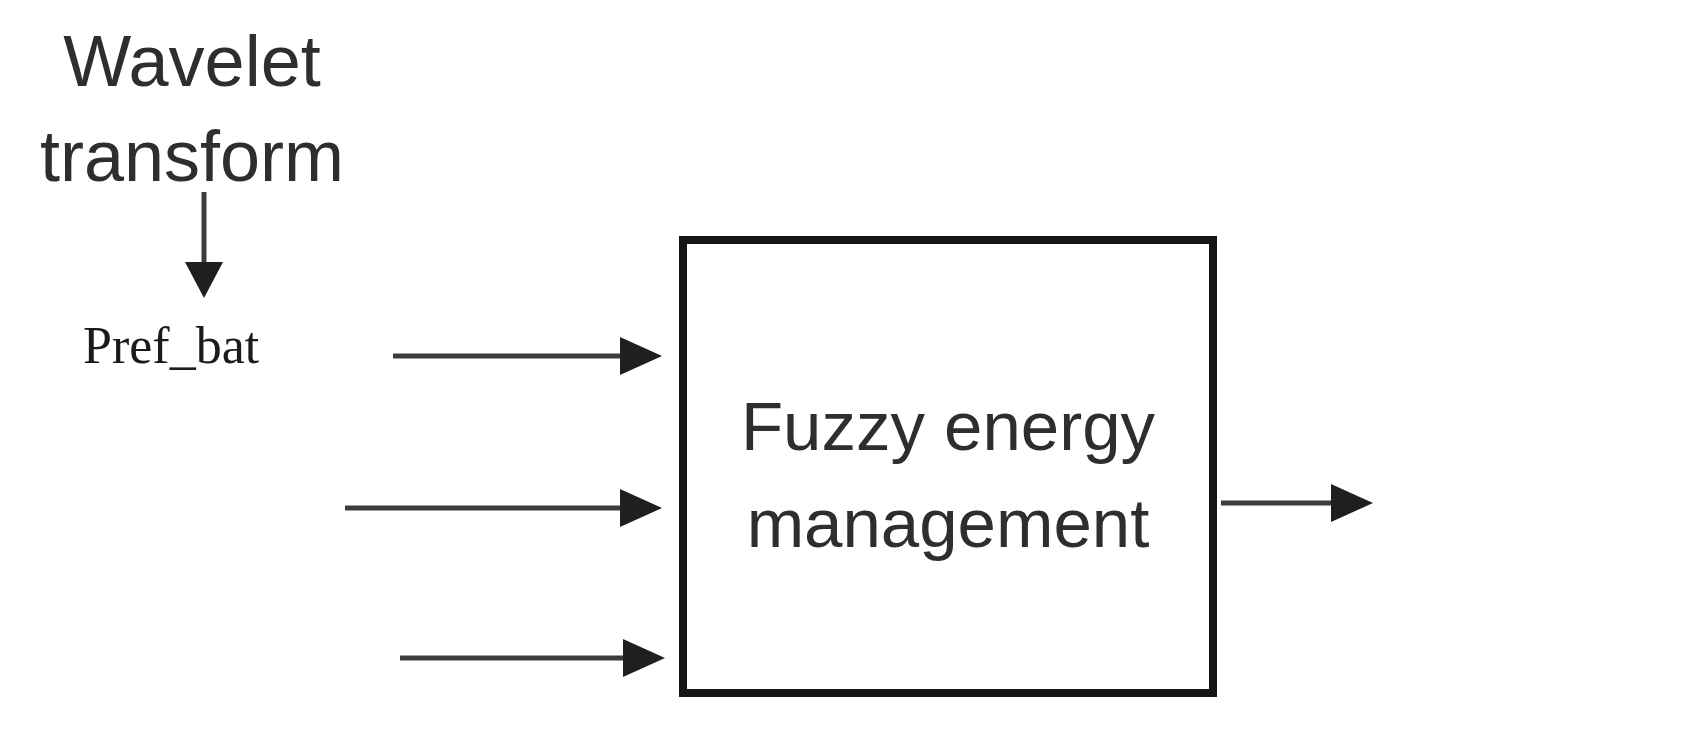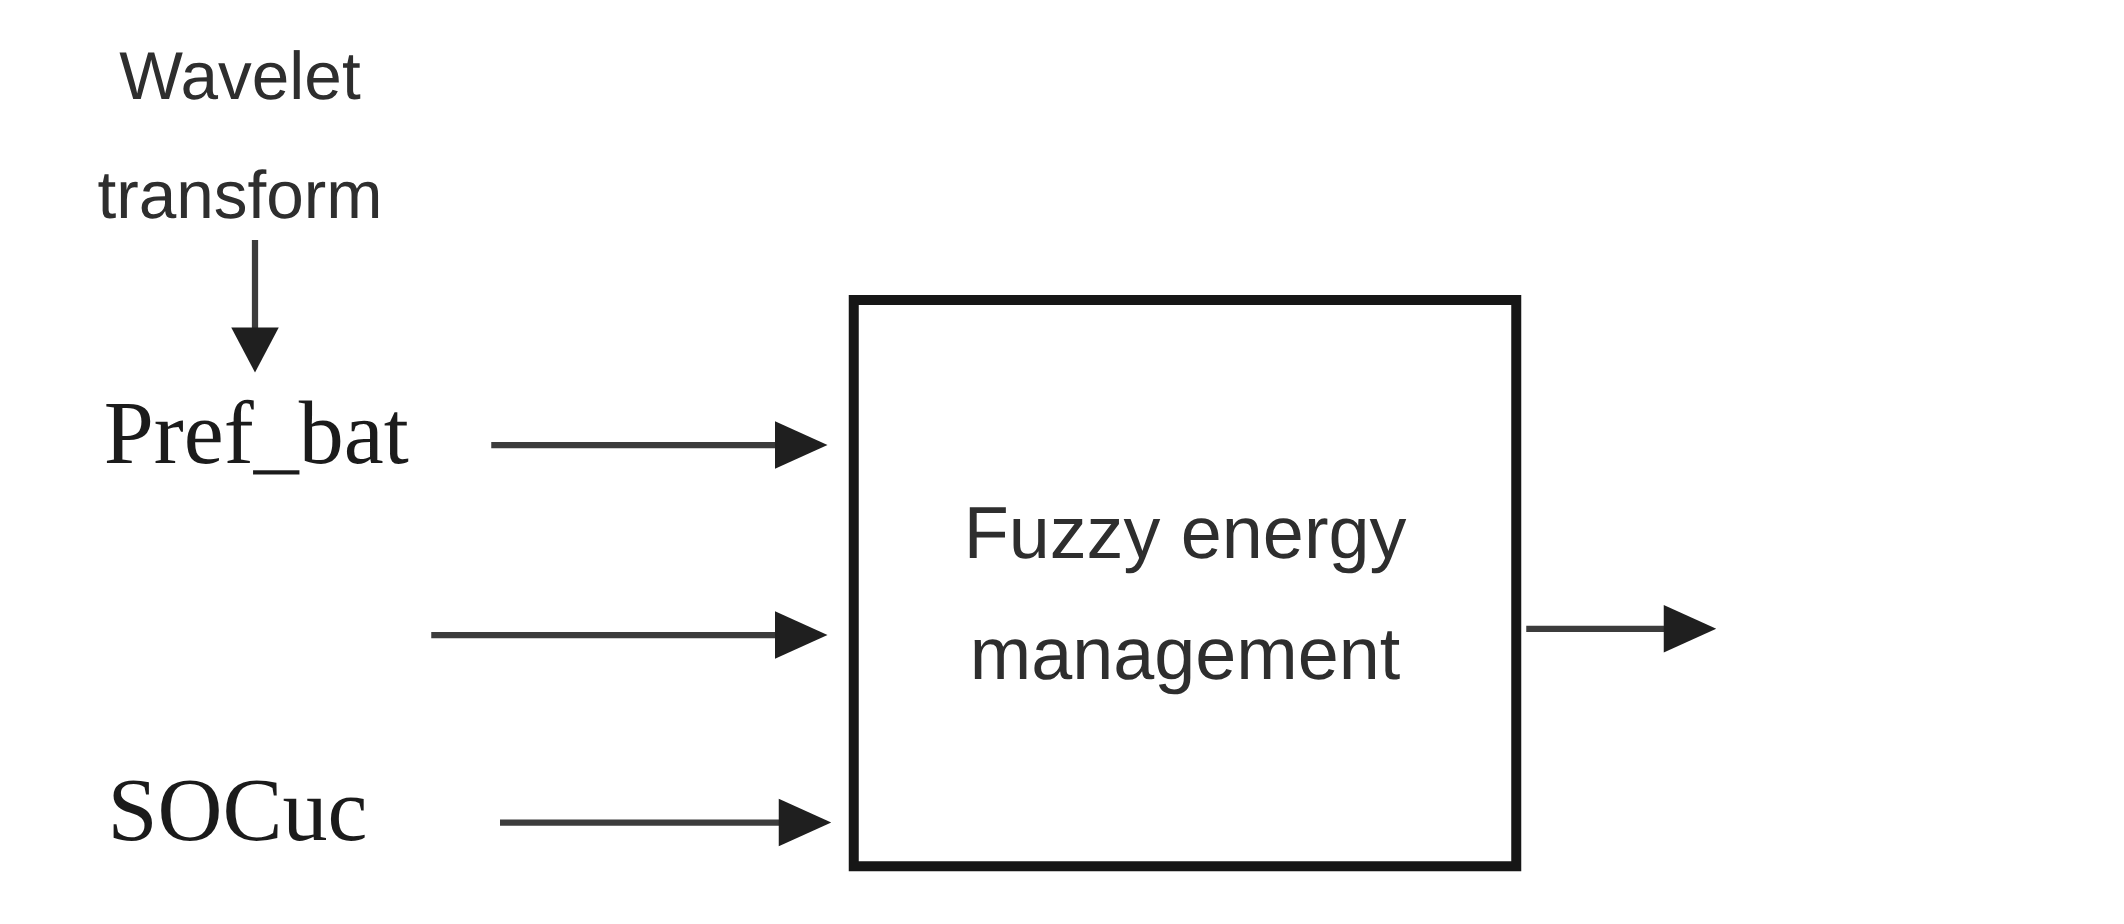--- a/index.html
+++ b/index.html
@@ -14,48 +14,48 @@
   .abs { position: absolute; }
 
   
   .sans-label {
     font-family: "Liberation Sans", sans-serif;
     color: #2e2e2e;
     text-align: center;
   }
   #wavelet-label {
     left: 22px; top: 14px; width: 340px;
-    font-size: 54px; line-height: 95px;
+    font-size: 72px; line-height: 95px;
   }
 
   
   .serif-label {
     font-family: "Liberation Serif", serif;
-    font-size: 72px; line-height: 72px;
+    font-size: 52px; line-height: 72px;
     color: #1b1b1b;
     white-space: nowrap;
   }
   #input-label-1 { left: 83px;  top: 310px; }
   #input-label-2 { left: 88px;  top: 462px; }
   #input-label-3 { left: 86px;  top: 612px; }
   #output-label  { left: 1404px; top: 464px; }
 
   
   #process-block {
     left: 679px; top: 236px;
     width: 522px; height: 445px;
     border: 8px solid #161616;
     background: #ffffff;
     display: flex;
     align-items: center;
     justify-content: center;
   }
   #process-block-label {
     width: 480px;
-    font-size: 59px;
+    font-size: 69px;
     line-height: 97px;
     padding-top: 16px;
     color: #2e2e2e;
     text-align: center;
   }
 
   
   #arrow-layer {
     left: 0; top: 0;
     width: 1699px; height: 739px;
@@ -65,21 +65,20 @@
 </head>
 <body>
 
 <div id="canvas">
 
   <div id="wavelet-label" class="abs sans-label">Wavelet transform</div>
 
   <div id="input-label-1" class="abs serif-label">Pref_bat</div>
 
 
-  <div id="input-label-3" class="abs serif-label">SOCuc</div>
 
   <div id="process-block" class="abs">
     <div id="process-block-label">Fuzzy energy management</div>
   </div>
 
 
   <svg id="arrow-layer" class="abs" viewBox="0 0 1699 739">
 
     <g>
       <line x1="204" y1="192" x2="204" y2="266" stroke="#3c3c3c" stroke-width="5"></line>

